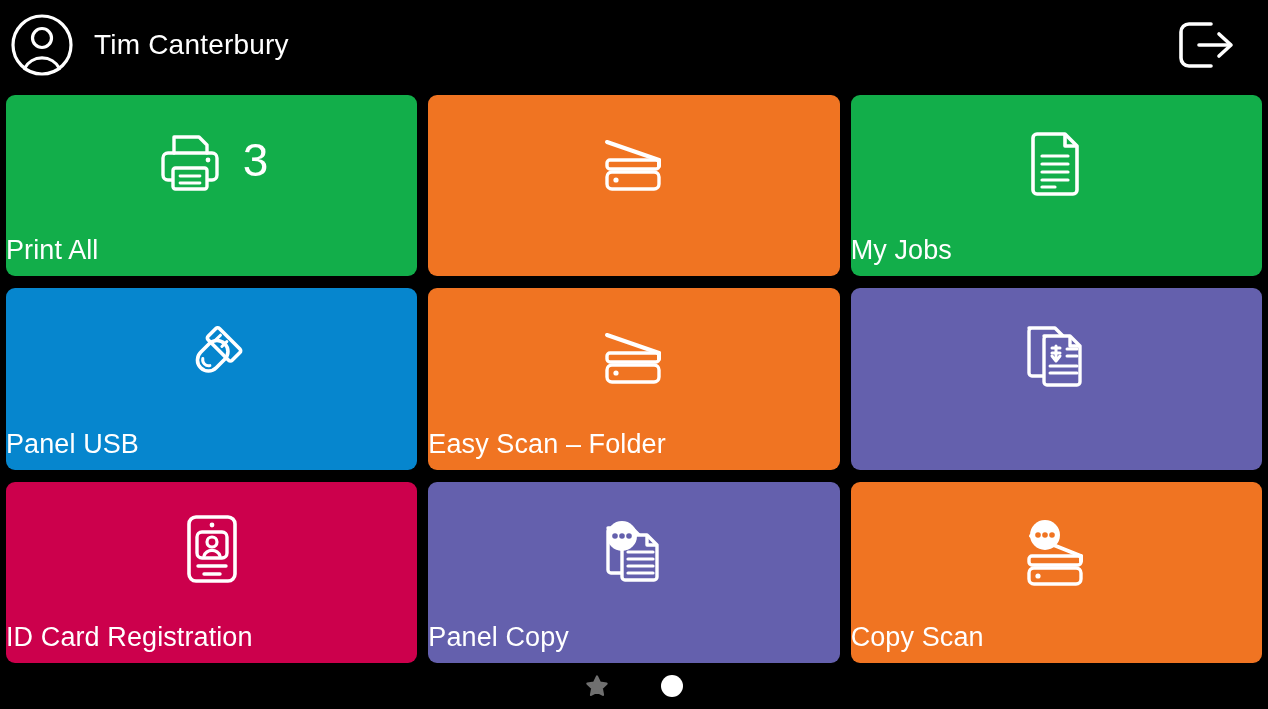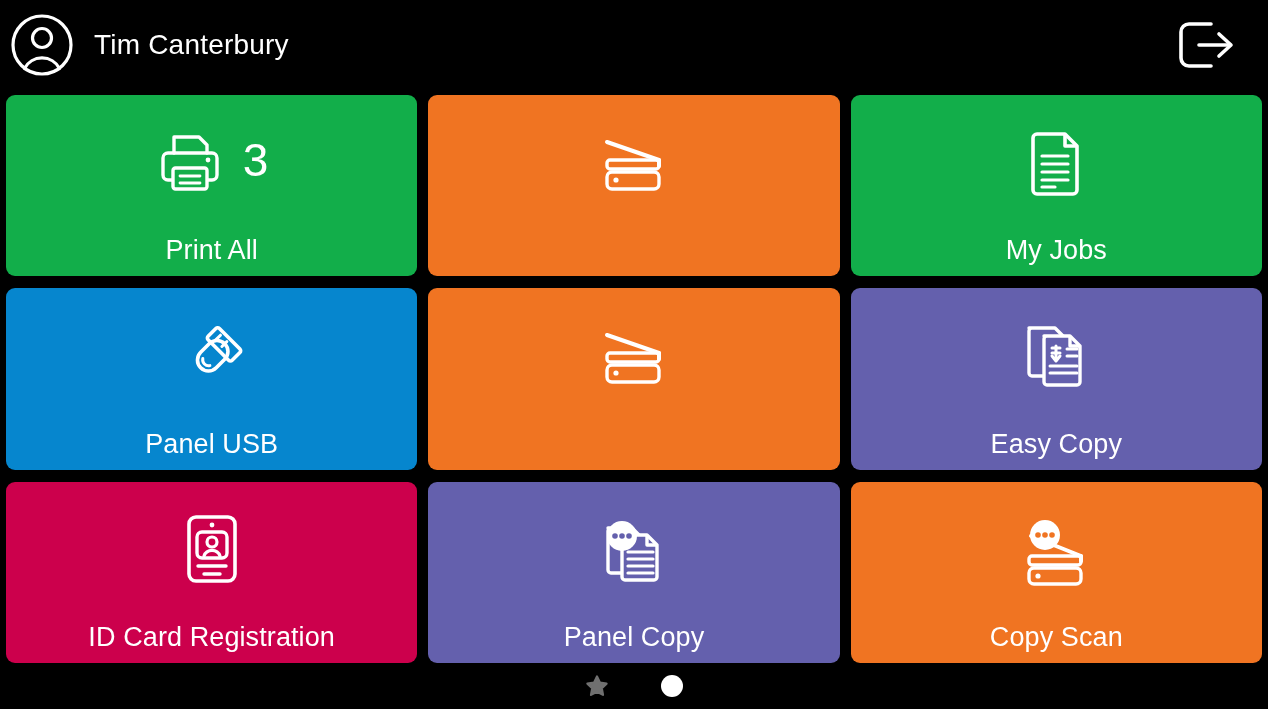--- a/index.html
+++ b/index.html
@@ -98,21 +98,21 @@
     font-weight: 400;
     line-height: 1;
     position: relative;
     top: -2px;
   }
   .tile-label {
     position: absolute;
     left: 0;
     right: 0;
     bottom: 10px;
-    text-align: center;
+    text-align: left;
     color: #ffffff;
     font-size: 27px;
     font-weight: 400;
     white-space: nowrap;
     letter-spacing: 0.1px;
   }
 
   
   .pager {
     position: absolute;
@@ -229,41 +229,41 @@
     <div class="tile" style="background:#F07422">
       <div class="tile-icon-wrap">
         <svg class="tile-icon" width="76" height="70" viewBox="0 0 76 70">
           <path d="M11 15 L63 33" fill="none" stroke="#fff" stroke-width="4" stroke-linecap="round"></path>
           <path d="M63 33 v6" stroke="#fff" stroke-width="4" stroke-linecap="round"></path>
           <rect x="11" y="33" width="52" height="9" rx="3" fill="none" stroke="#fff" stroke-width="3.4"></rect>
           <rect x="11" y="45" width="52" height="17" rx="5" fill="none" stroke="#fff" stroke-width="3.4"></rect>
           <circle cx="20" cy="53" r="2.6" fill="#fff"></circle>
         </svg>
       </div>
+      <div class="tile-label">Easy Scan – Folder</div>
     </div>
 
     <div class="tile" style="background:#6460AD">
       <div class="tile-icon-wrap">
         <svg class="tile-icon" width="74" height="74" viewBox="0 0 74 74">
           <path d="M10 10 h26 l9 9 v36 a3 3 0 0 1 -3 3 H13 a3 3 0 0 1 -3 -3 V13 a3 3 0 0 1 3 -3 z" fill="#6460AD" stroke="#fff" stroke-width="3.4" stroke-linejoin="round"></path>
           <path d="M25 18 h26 l10 10 v36 a3 3 0 0 1 -3 3 H28 a3 3 0 0 1 -3 -3 V21 a3 3 0 0 1 3 -3 z" fill="#6460AD" stroke="#fff" stroke-width="3.4" stroke-linejoin="round"></path>
           <path d="M51 18 v10 h10" fill="none" stroke="#fff" stroke-width="3.4" stroke-linejoin="round"></path>
           <g stroke="#fff" stroke-width="3" stroke-linecap="round">
             <line x1="33" y1="30" x2="41" y2="30"></line>
             <line x1="37" y1="28" x2="37" y2="42"></line>
             <line x1="33" y1="35" x2="41" y2="35"></line>
             <polyline points="33,38 37,43 41,38" fill="none" stroke-linejoin="round"></polyline>
             <line x1="48" y1="31" x2="58" y2="31"></line>
             <line x1="48" y1="38" x2="58" y2="38"></line>
             <line x1="31" y1="48" x2="58" y2="48"></line>
             <line x1="31" y1="55" x2="58" y2="55"></line>
           </g>
         </svg>
       </div>
-      <div class="tile-label">Easy Copy</div>
     </div>
 
     <div class="tile" style="background:#CC004C">
       <div class="tile-icon-wrap">
         <svg class="tile-icon" width="58" height="74" viewBox="0 0 58 74">
           <rect x="6" y="5" width="46" height="64" rx="7" fill="none" stroke="#fff" stroke-width="3.6"></rect>
           <circle cx="29" cy="13" r="2.4" fill="#fff"></circle>
           <rect x="14" y="20" width="30" height="26" rx="5" fill="none" stroke="#fff" stroke-width="3.4"></rect>
           <circle cx="29" cy="30" r="5" fill="none" stroke="#fff" stroke-width="3.2"></circle>
           <path d="M21 44 a8.5 8.5 0 0 1 16 0" fill="none" stroke="#fff" stroke-width="3.2" stroke-linecap="round"></path>

